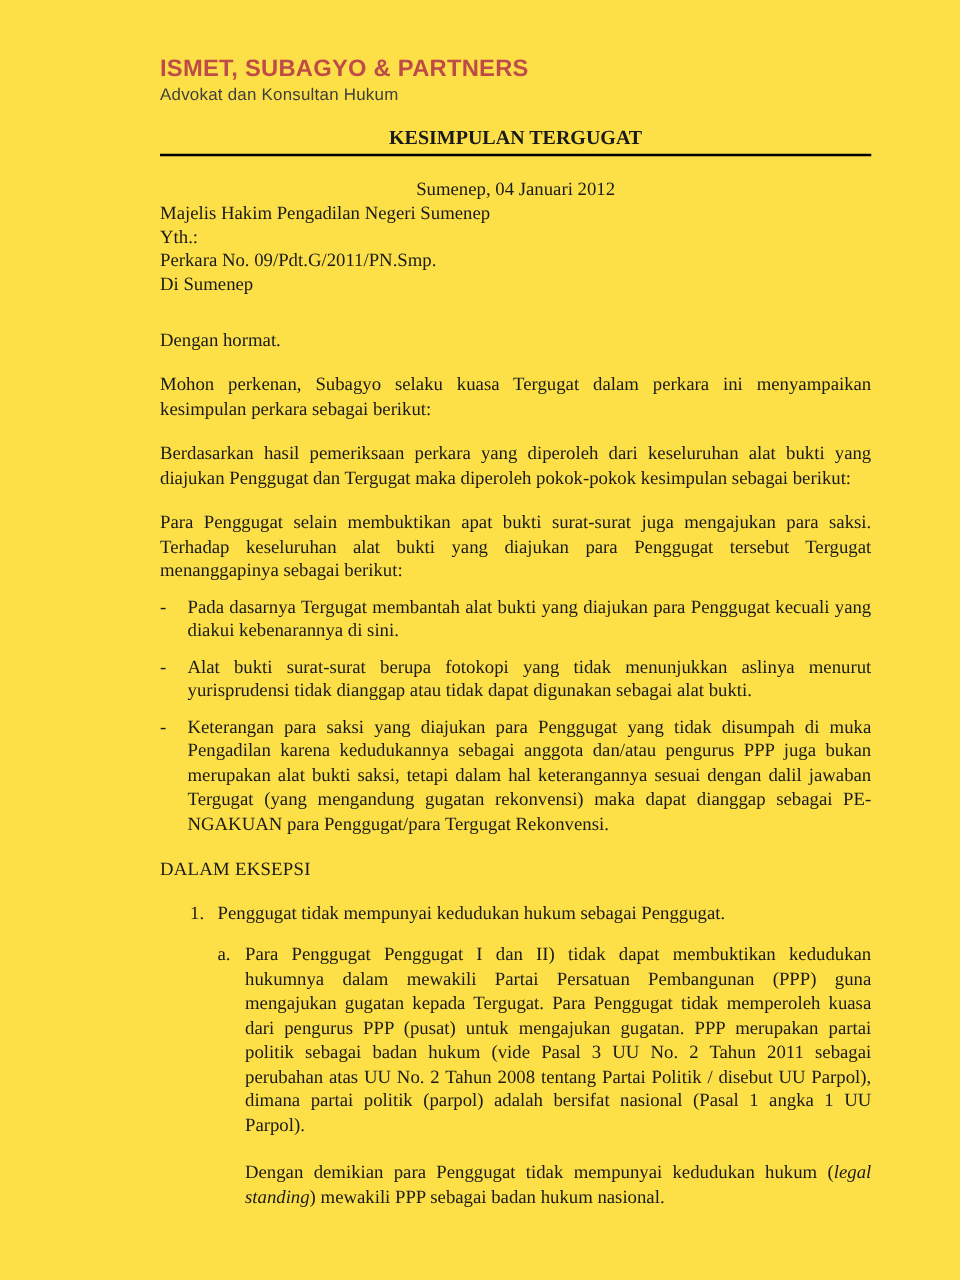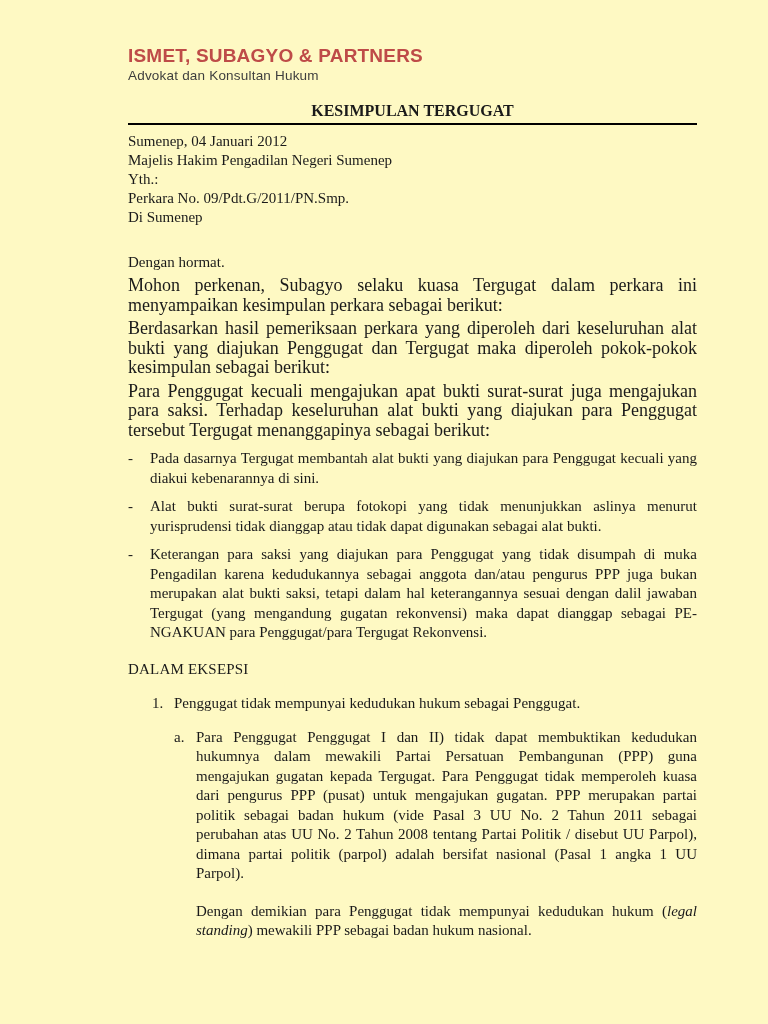--- a/index.html
+++ b/index.html
@@ -5,21 +5,21 @@
   * { box-sizing: border-box; margin: 0; padding: 0; }
   html, body { width: 768px; height: 1024px; }
   body {
     background: #ffffff;
     font-family: "Liberation Serif", serif;
     color: #1a1a1a;
   }
   .page {
     width: 768px;
     height: 1024px;
-    background: #fef9c3;
+    background: #fde047;
     padding: 45px 71px 30px 128px;
     overflow: hidden;
   }
   
   .firm-name {
     font-family: "Liberation Sans", sans-serif;
     font-weight: bold;
     font-size: 19px;
     line-height: 22px;
     color: #be4b48;
@@ -35,31 +35,31 @@
   
   .title-block { margin-top: 16px; text-align: center; }
   .doc-title  { font-weight: bold; font-size: 16px; line-height: 20px; }
   .doc-case   { font-size: 15.5px; line-height: 20px; }
   .rule {
     border: none;
     border-top: 2px solid #000000;
     margin-top: 2px;
   }
   .date-line {
-    text-align: left;
+    text-align: center;
     font-size: 15px;
     line-height: 20px;
-    margin-top: 6px;
+    margin-top: 17px;
   }
   
   .recipient div { font-size: 15px; line-height: 19px; }
   .salutation { margin-top: 26px; font-size: 15px; line-height: 19px; }
   .para {
-    margin-top: 4px;
-    font-size: 18px;
+    margin-top: 16px;
+    font-size: 15px;
     line-height: 19.5px;
     text-align: justify;
   }
   .bullets { margin-top: 5px; }
   .bullet {
     display: flex;
     margin-top: 9px;
     font-size: 15px;
     line-height: 19.5px;
   }
@@ -119,21 +119,21 @@
     <div>Majelis Hakim Pengadilan Negeri Sumenep</div>
     <div>Yth.:</div>
     <div>Perkara No. 09/Pdt.G/2011/PN.Smp.</div>
     <div>Di Sumenep</div>
   </div>
 
   <p class="salutation">Dengan hormat.</p>
 
   <p class="para">Mohon perkenan, Subagyo selaku kuasa Tergugat dalam perkara ini menyampaikan kesimpulan perkara sebagai berikut:</p>
   <p class="para">Berdasarkan hasil pemeriksaan perkara yang diperoleh dari keseluruhan alat bukti yang diajukan Penggugat dan Tergugat maka diperoleh pokok-pokok kesimpulan sebagai berikut:</p>
-  <p class="para">Para Penggugat kecuali mengajukan apat bukti surat-surat juga mengajukan para saksi. Terhadap keseluruhan alat bukti yang diajukan para Penggugat tersebut Tergugat menanggapinya sebagai berikut:</p>
+  <p class="para">Para Penggugat selain membuktikan apat bukti surat-surat juga mengajukan para saksi. Terhadap keseluruhan alat bukti yang diajukan para Penggugat tersebut Tergugat menanggapinya sebagai berikut:</p>
 
   <div class="bullets">
     <div class="bullet">
       <span class="marker">-</span>
       <span class="btext">Pada dasarnya Tergugat membantah alat bukti yang diajukan para Penggugat kecuali yang diakui kebenarannya di sini.</span>
     </div>
     <div class="bullet">
       <span class="marker">-</span>
       <span class="btext">Alat bukti surat-surat berupa fotokopi yang tidak menunjukkan aslinya menurut yurisprudensi tidak dianggap atau tidak dapat digunakan sebagai alat bukti.</span>
     </div>

